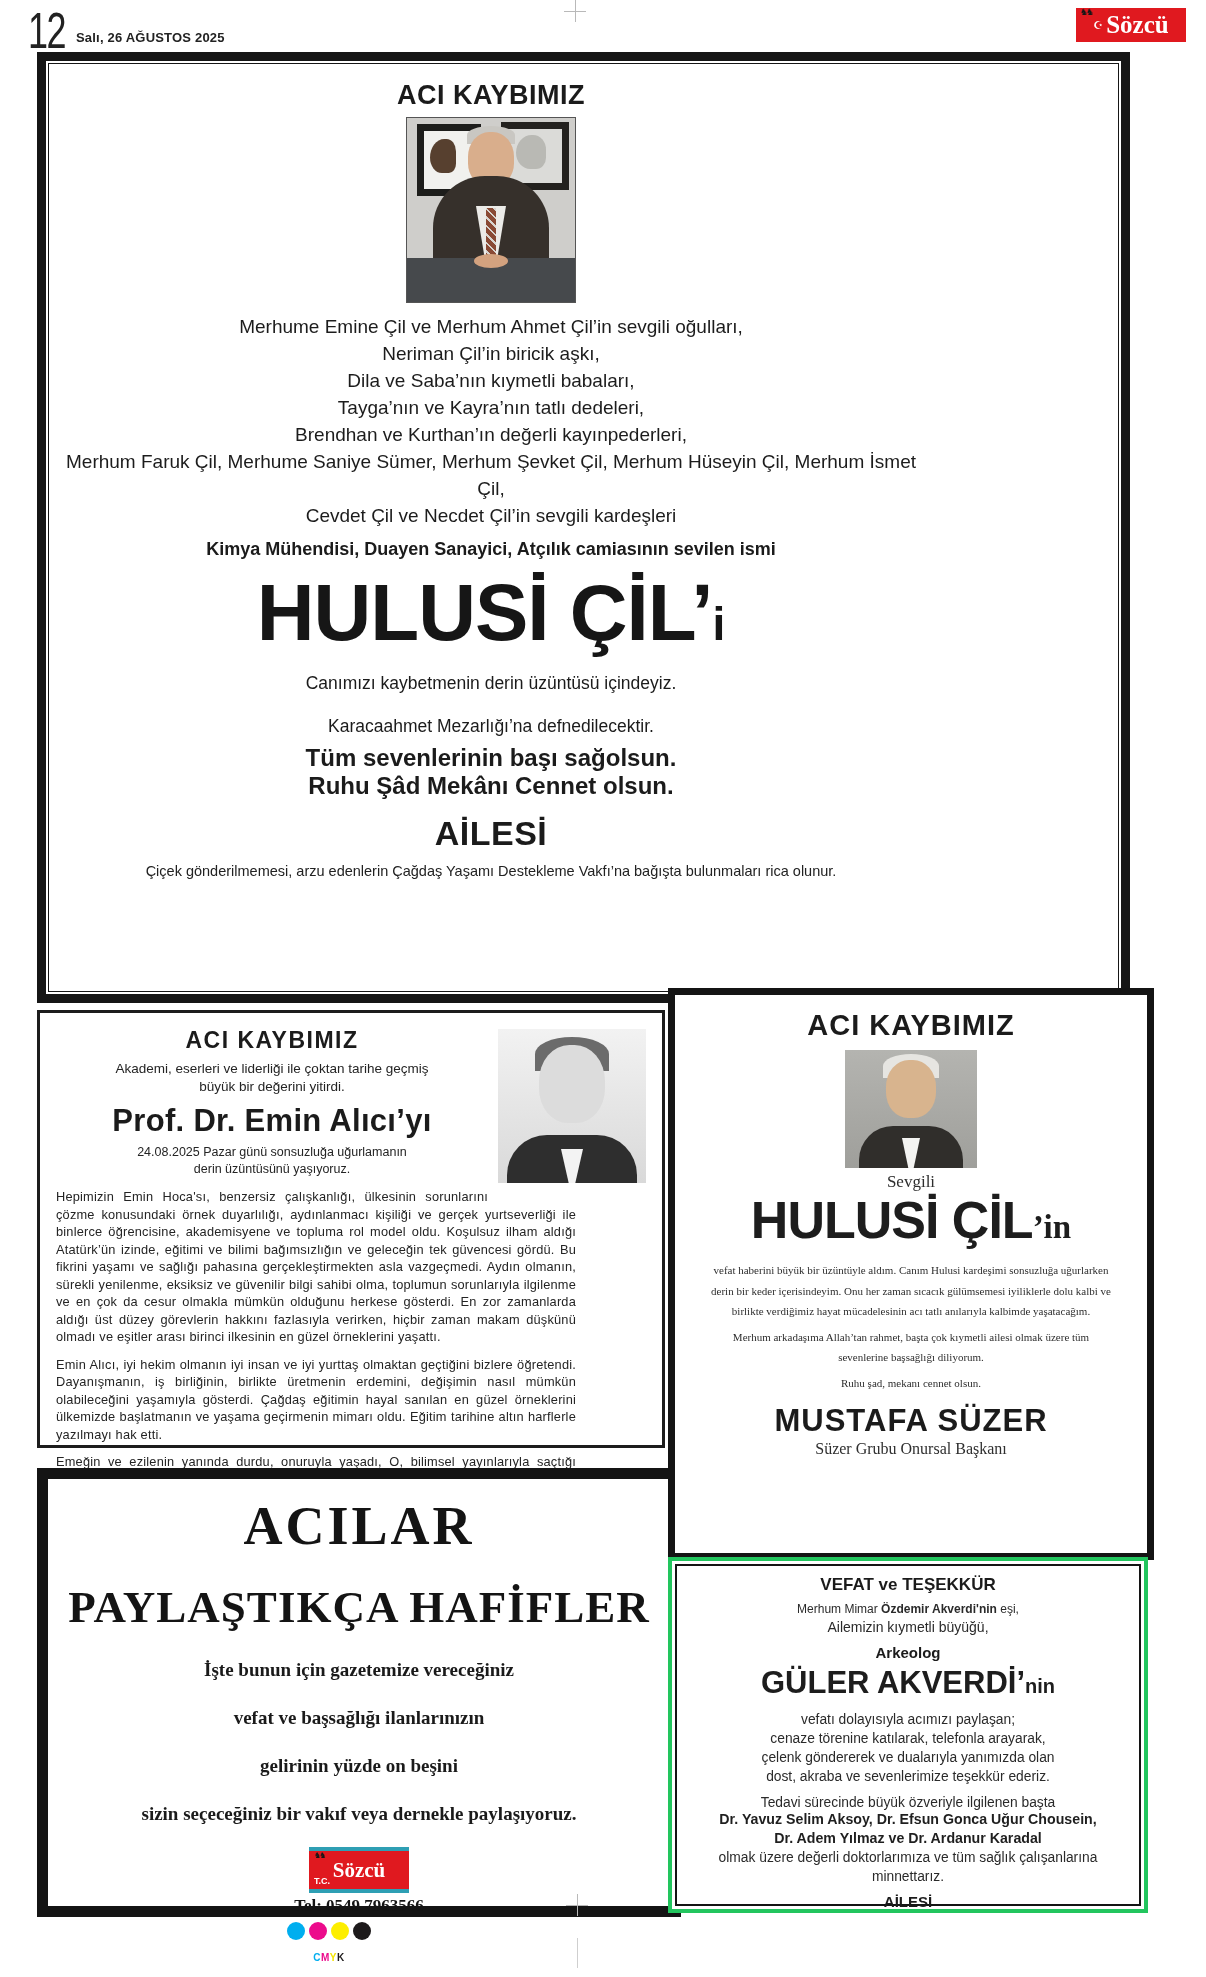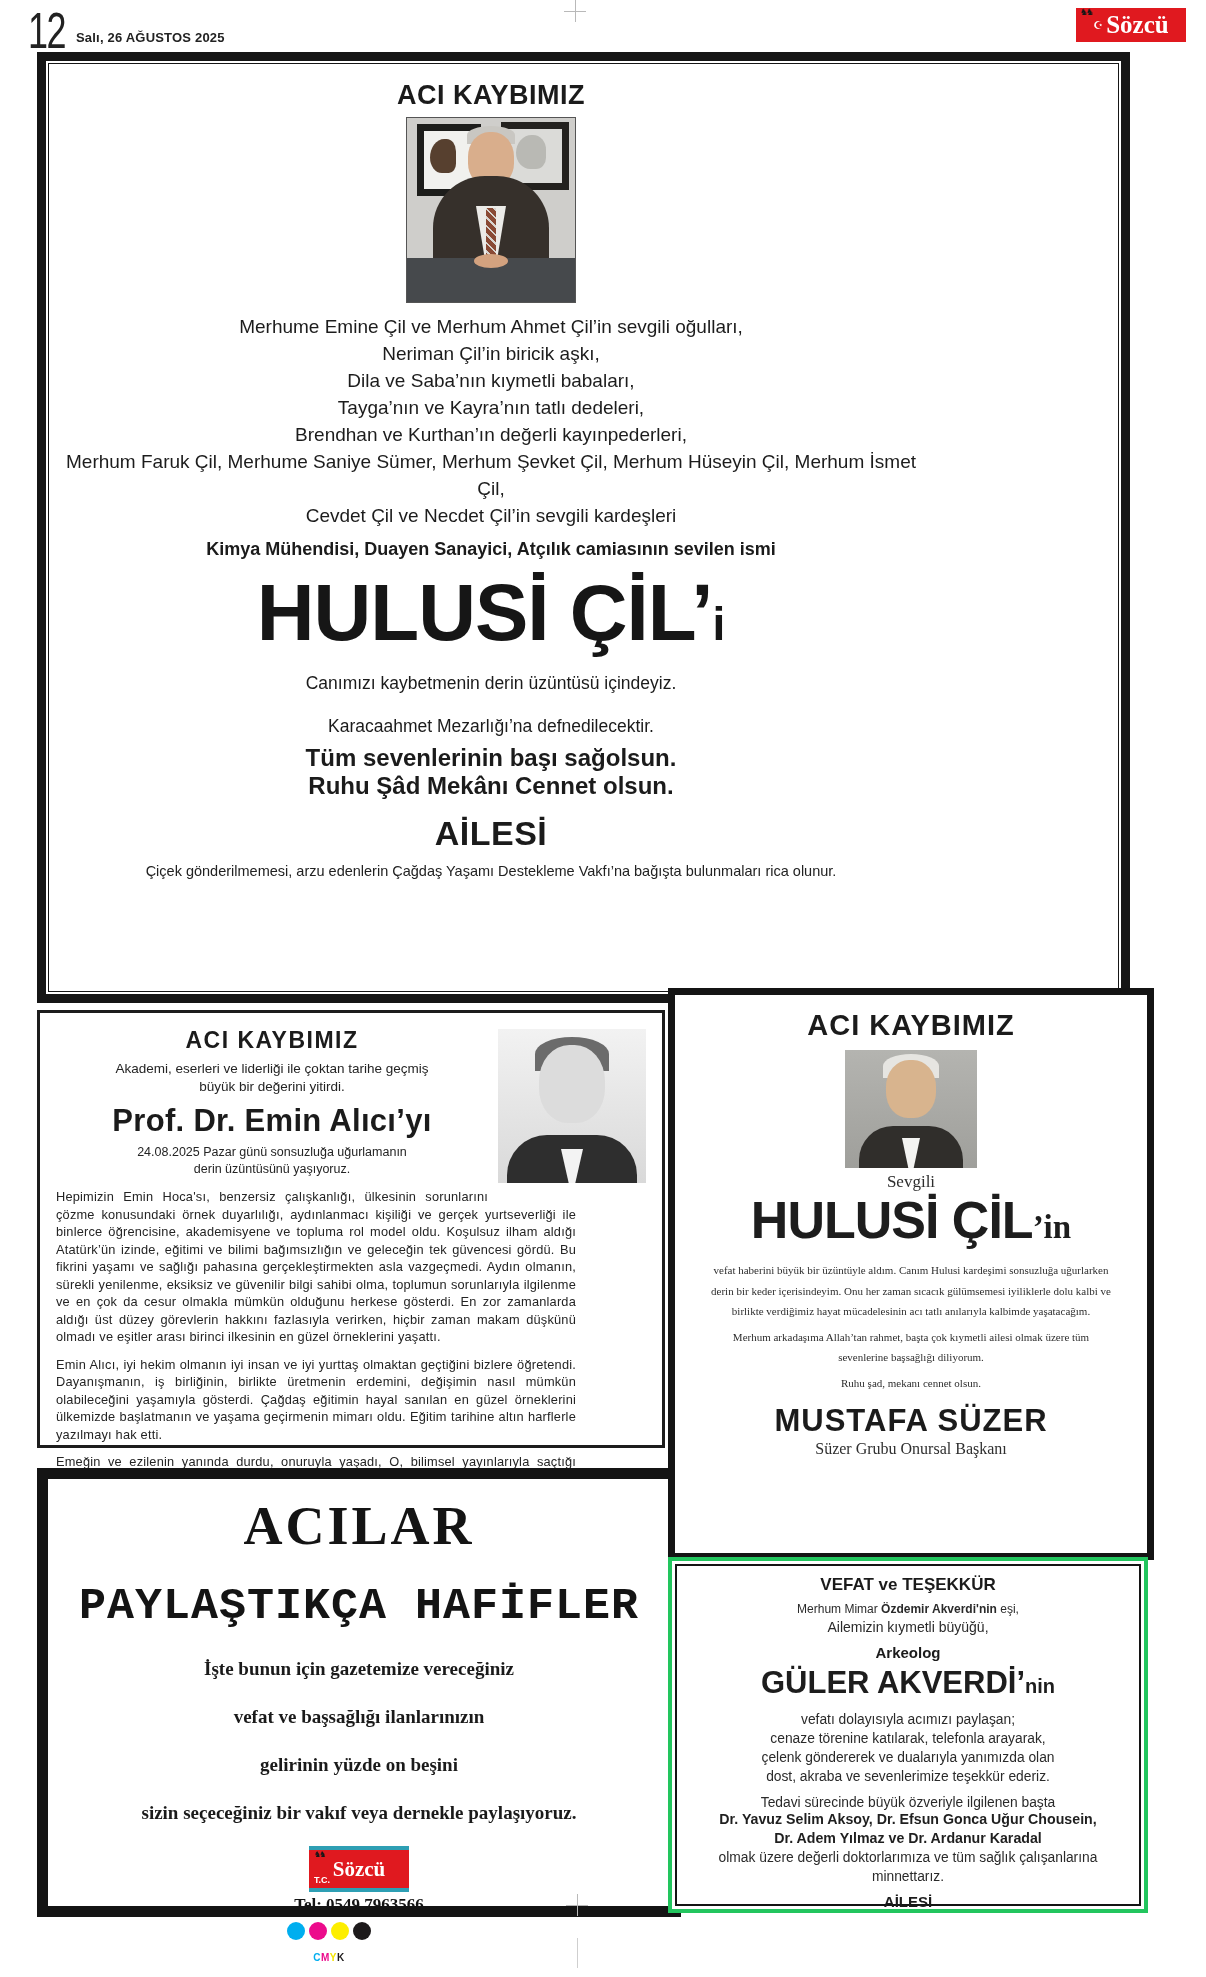--- a/index.html
+++ b/index.html
@@ -72,21 +72,21 @@
   .alici-name{text-align:center;font-size:31px;font-weight:bold;margin:7px 0 5px;letter-spacing:.3px;}
   .alici-dateline{text-align:center;font-size:12.5px;line-height:17px;color:#242424;}
   .alici-par{font-size:12.8px;line-height:17.5px;text-align:justify;margin:10px 70px 0 0;color:#242424;
              letter-spacing:.2px;}
   .alici-prayer{font-size:14px;font-weight:bold;text-align:center;margin:10px 70px 0 0;}
   .alici-sig{font-size:23px;font-weight:bold;text-align:center;margin:4px 70px 0 0;letter-spacing:.8px;}
   
   .acilar-box{left:37px;top:1468px;width:622px;height:427px;border:11px solid #141414;text-align:center;
               font-family:"Liberation Serif",serif;}
   .acilar-h1{font-size:54px;font-weight:bold;letter-spacing:3px;margin:16px 12px 0;color:#141414;}
-  .acilar-h2{font-size:45px;font-weight:bold;letter-spacing:1px;margin:24px 0 0;color:#141414;font-family:Liberation Mono, monospace;}
+  .acilar-h2{font-size:45px;font-weight:bold;letter-spacing:1px;margin:24px 0 0;color:#141414;}
   .acilar-line{font-size:19px;font-weight:bold;margin-top:26px;color:#1a1a1a;}
   .acilar-logo-wrap{margin-top:22px;display:flex;flex-direction:column;align-items:center;}
   .logo-bottom{position:relative;width:100px;height:38px;display:flex;align-items:center;justify-content:center;
                background:#e0191f;color:#fff;font-family:"Liberation Serif",serif;font-weight:bold;font-size:21px;
                border-top:4px solid #2e9fb4;border-bottom:4px solid #2e9fb4;}
   .logo-bottom .tc{position:absolute;left:5px;bottom:3px;font-size:9px;color:#fff;font-family:"Liberation Sans",sans-serif;}
   .logo-bottom .horses{position:absolute;left:5px;top:0;font-size:8px;color:#161616;letter-spacing:-2px;
                font-family:"DejaVu Sans",sans-serif;}
   .acilar-tel{font-size:17px;font-weight:bold;margin-top:3px;color:#141414;}
   

